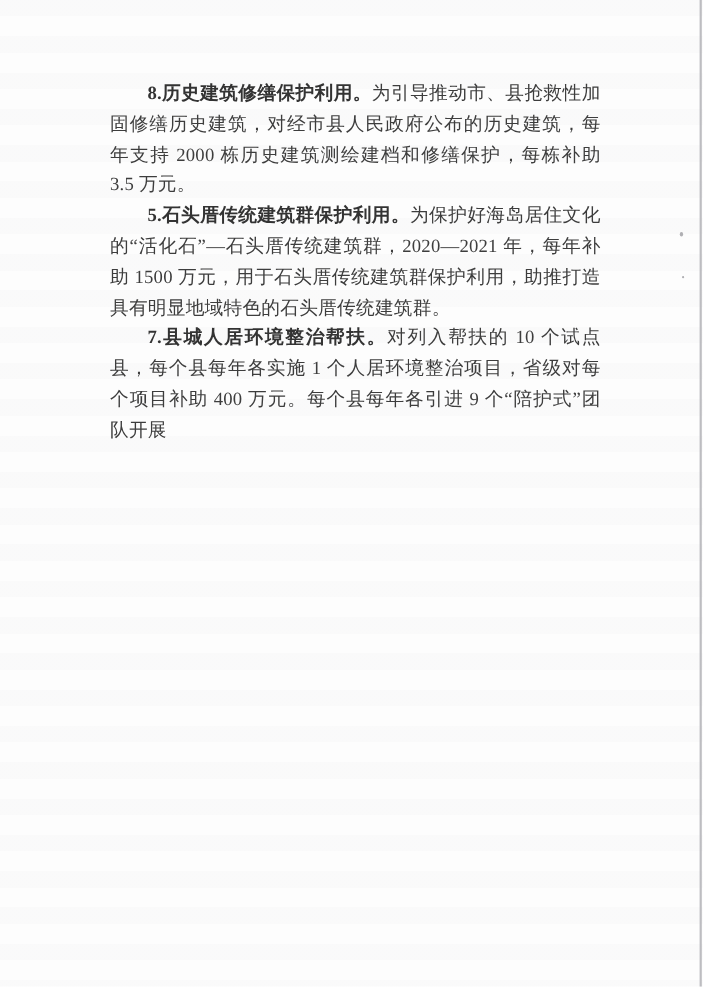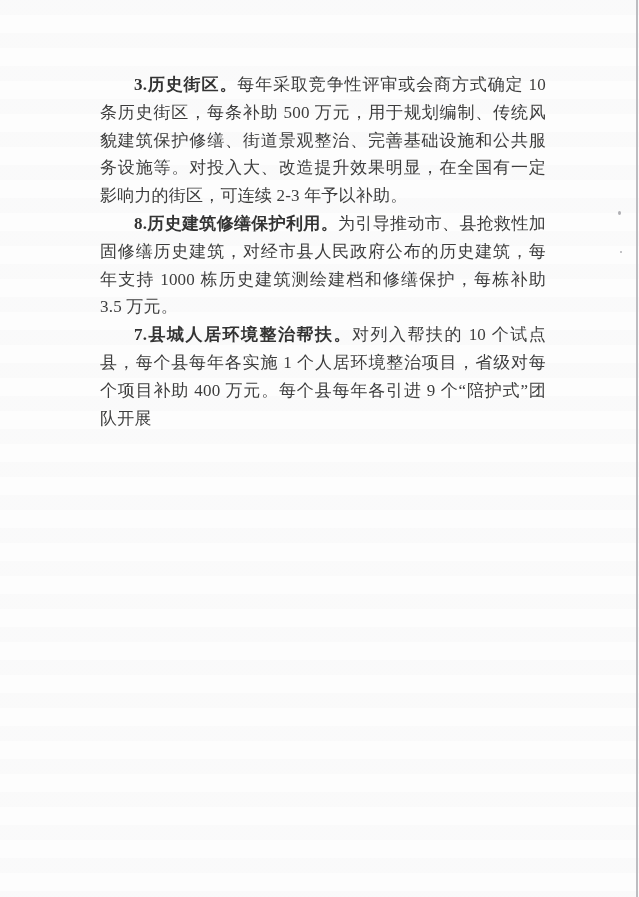--- a/index.html
+++ b/index.html
@@ -69,24 +69,24 @@
   .speck-2 { left: 620px; top: 251px; width: 2px; height: 2px; }
 </style>
 </head>
 <body>
 
 <div class="page">
 
   <div class="doc">
 
 
-    <p><b class="lead">3.历史街区。</b><span>每年采取竞争性评审或会商方式确定 10 条历史街区，每条补助 500 万元，用于规划编制、传统风貌建筑保护修缮、街道景观整治、完善基础设施和公共服务设施等。对投入大、改造提升效果明显，在全国有一定影响力的街区，可连续 2-3 年予以补助。</span></p>
 
-    <p><b class="lead">8.历史建筑修缮保护利用。</b><span>为引导推动市、县抢救性加固修缮历史建筑，对经市县人民政府公布的历史建筑，每年支持 1000 栋历史建筑测绘建档和修缮保护，每栋补助 3.5 万元。</span></p>
+    <p><b class="lead">8.历史建筑修缮保护利用。</b><span>为引导推动市、县抢救性加固修缮历史建筑，对经市县人民政府公布的历史建筑，每年支持 2000 栋历史建筑测绘建档和修缮保护，每栋补助 3.5 万元。</span></p>
 
+    <p><b class="lead">5.石头厝传统建筑群保护利用。</b><span>为保护好海岛居住文化的“活化石”—石头厝传统建筑群，2020—2021 年，每年补助 1500 万元，用于石头厝传统建筑群保护利用，助推打造具有明显地域特色的石头厝传统建筑群。</span></p>
 
 
 
     <p><b class="lead">7.县城人居环境整治帮扶。</b><span>对列入帮扶的 10 个试点县，每个县每年各实施 1 个人居环境整治项目，省级对每个项目补助 400 万元。每个县每年各引进 9 个“陪护式”团队开展</span></p>
 
   </div>
 
   <div class="edge-line"></div>
   <div class="speck speck-1"></div>
   <div class="speck speck-2"></div>

